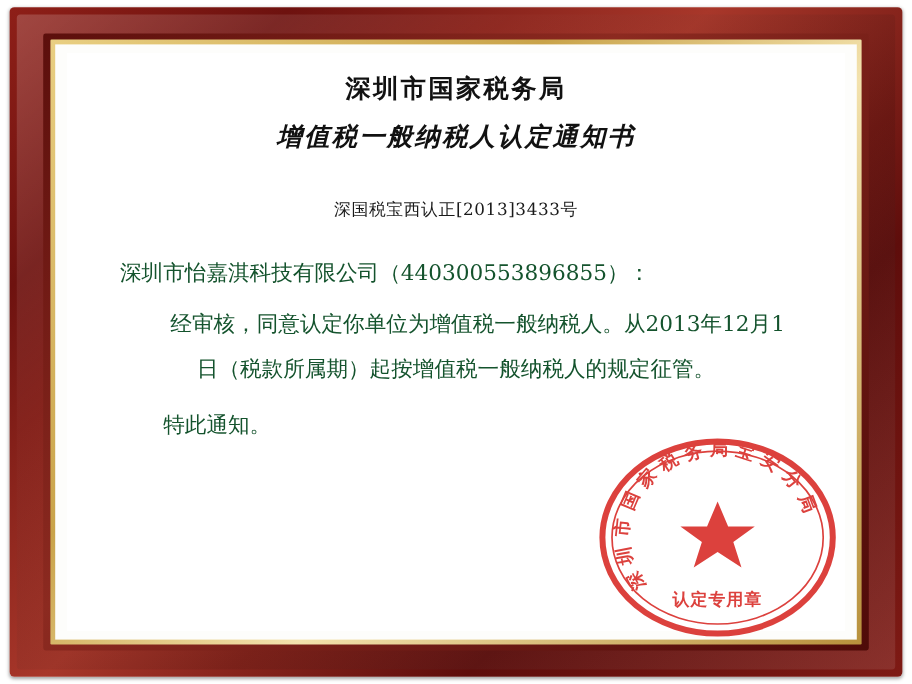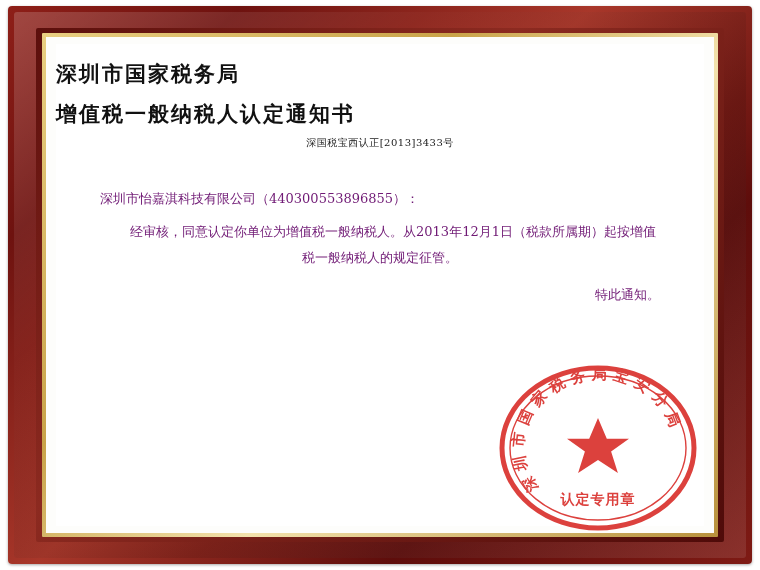--- a/index.html
+++ b/index.html
@@ -73,49 +73,50 @@
   
   .doc {
     position: absolute;
     left: 0;
     top: 0;
     right: 0;
     bottom: 0;
     color: #1a1a1a;
   }
   .title1, .title2 {
+    text-align: center;
     font-family: "DejaVu Serif", "Liberation Serif", serif;
     font-weight: bold;
     font-size: 21px;
     letter-spacing: 2px;
     color: #111111;
   }
   .title1 { margin-top: 16px; }
-  .title2 { margin-top: 12px; }
+  .title2 { margin-top: 12px; font-style: italic; }
 
   .docnum {
     text-align: center;
-    margin-top: 8px;
+    margin-top: 38px;
     font-family: "DejaVu Serif", "Liberation Serif", serif;
-    font-size: 10px;
+    font-size: 14px;
     color: #1a1a1a;
     letter-spacing: 0.5px;
   }
 
   .body-block {
-    margin-top: 36px;
+    margin-top: 26px;
     padding: 0 44px 0 44px;
     font-family: "DejaVu Serif", "Liberation Serif", serif;
-    font-size: 13px;
+    font-size: 18px;
     line-height: 2.05;
-    color: #701a75;
+    color: #14532d;
   }
   .p-company { text-indent: 0; }
   .p-main { text-indent: 2em; margin-top: 6px; text-align: center; }
-  .p-notice { text-indent: 2em; margin-top: 10px; text-align: right; }
+  .p-notice { text-indent: 2em; margin-top: 10px; }
 
   
   .seal-wrap {
     position: absolute;
     left: 440px;
     top: 318px;
     width: 210px;
     height: 175px;
   }
   .seal {

